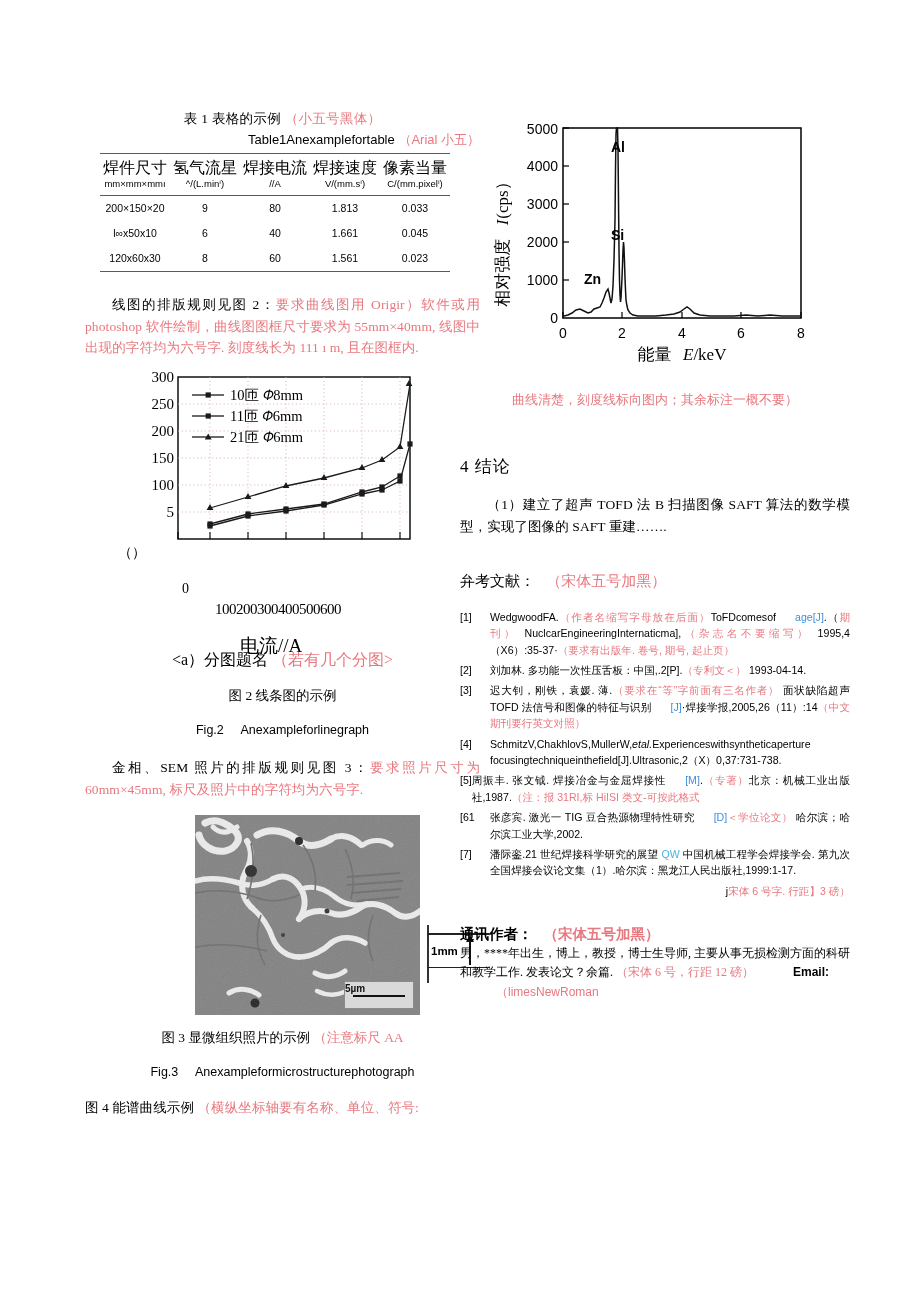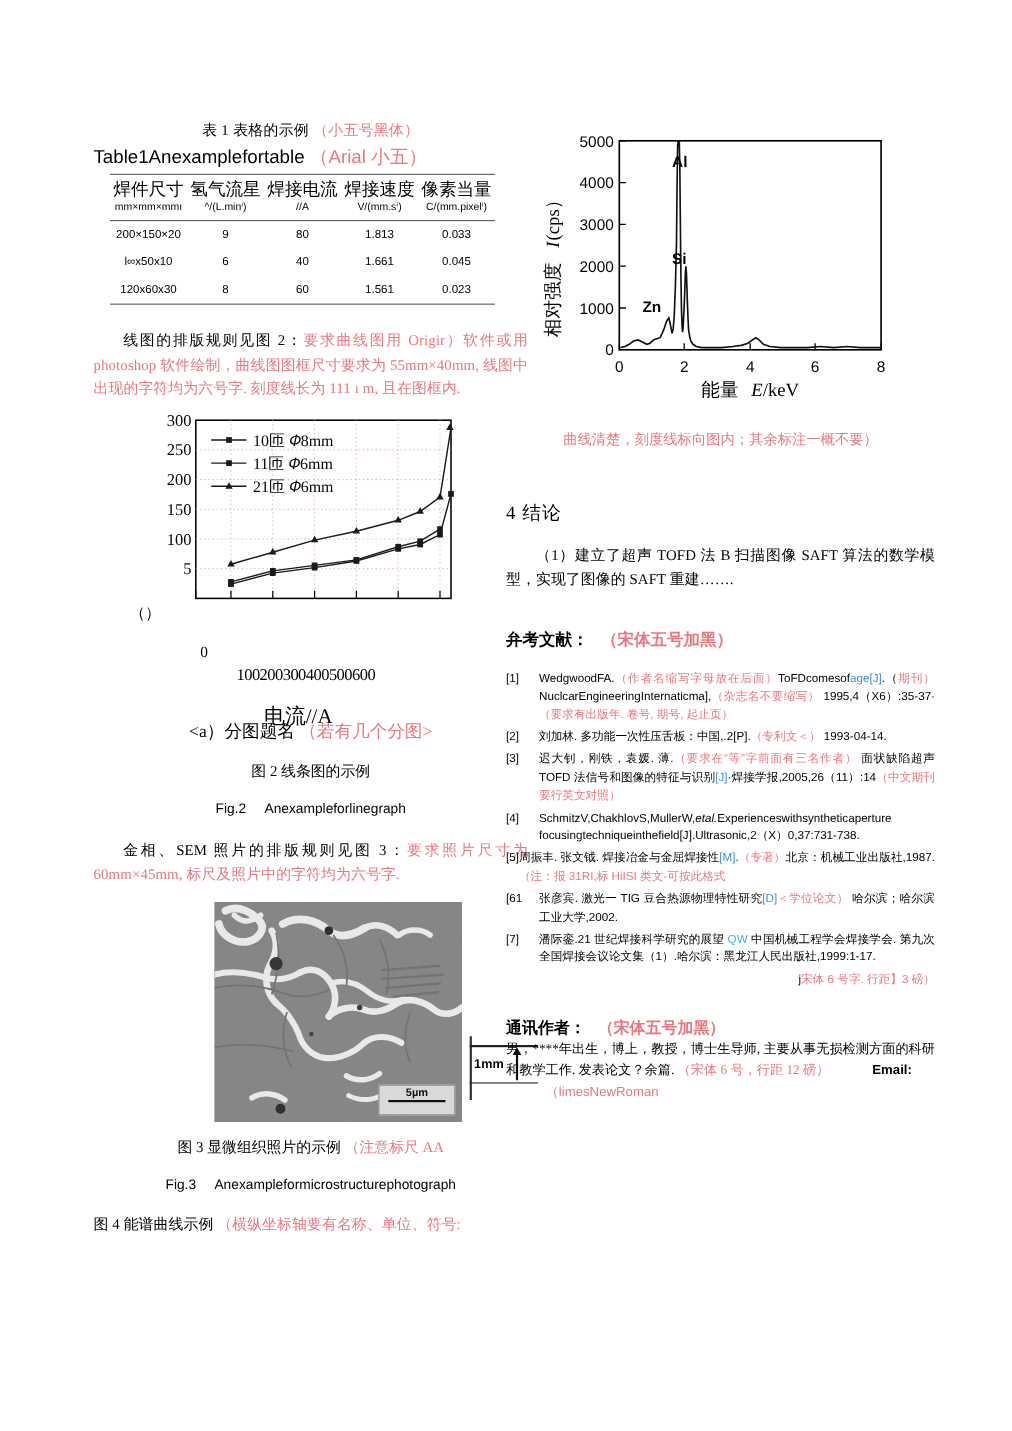--- a/index.html
+++ b/index.html
@@ -28,36 +28,36 @@
   }
   .col-right {
     position: absolute;
     left: 460px;
     top: 110px;
     width: 390px;
   }
 
   
   .red { color: #e8787f; }
-  .blue { color: #3e8ede; }
+  .blue { color: #3e8ede; padding-left: 19px; }
   .cyan { color: #4ab3e0; }
   .sans { font-family: "Liberation Sans", "DejaVu Sans", sans-serif; padding-left: 36px; }
   .bold { font-weight: bold; }
 
   
   .tbl-title {
     font-size: 13.5px;
     text-align: center;
     margin: 0 0 3px 0;
     letter-spacing: .3px;
   }
   .tbl-title2 {
     font-family: "Liberation Sans", "DejaVu Sans", sans-serif;
-    font-size: 17px;
-    text-align: left;
+    font-size: 13px;
+    text-align: right;
     margin: 0 0 4px 0;
   }
   table.data {
     border-collapse: collapse;
     width: 350px;
     margin: 0 0 0 15px;
     font-family: "Liberation Sans", "DejaVu Sans", sans-serif;
     font-size: 10.5px;
   }
   table.data thead tr.hrow th {
@@ -157,38 +157,38 @@
     position: absolute;
     right: 6px;
     bottom: 6px;
     width: 68px;
     height: 26px;
     background: #d9d9d9;
     border: 1px solid #8a8a8a;
   }
   .scalebar span {
     display: block;
-    text-align: center;
+    text-align: left;
     font-family: "Liberation Sans", "DejaVu Sans", sans-serif;
     font-size: 10px;
     font-weight: bold;
     color: #111;
     line-height: 13px;
   }
   .scalebar i {
     display: block;
     margin: 0 auto;
     width: 52px;
     height: 2.5px;
     background: #111;
   }
   .mm-annot {
     position: absolute;
     left: 232px;
-    top: 122px;
+    top: 110px;
     width: 66px;
     height: 60px;
     padding-left: 44px;
   }
   .mm-annot .vline {
     position: absolute;
     left: 0; top: 0;
     width: 1.8px; height: 58px;
     background: #333;
   }
@@ -248,21 +248,21 @@
 
   
   h2.sec {
     font-size: 17px;
     font-weight: normal;
     margin: 46px 0 16px 0;
     letter-spacing: 1px;
   }
   .refs-h {
     font-size: 15px;
-    font-weight: bold;
+    font-weight: normal;
     margin: 34px 0 18px 0;
   }
   .refs {
     font-family: "Liberation Sans", "DejaVu Sans", sans-serif;
     font-size: 10.6px;
     line-height: 1.55;
   }
   .refs .item {
     display: flex;
     margin-bottom: 4px;

